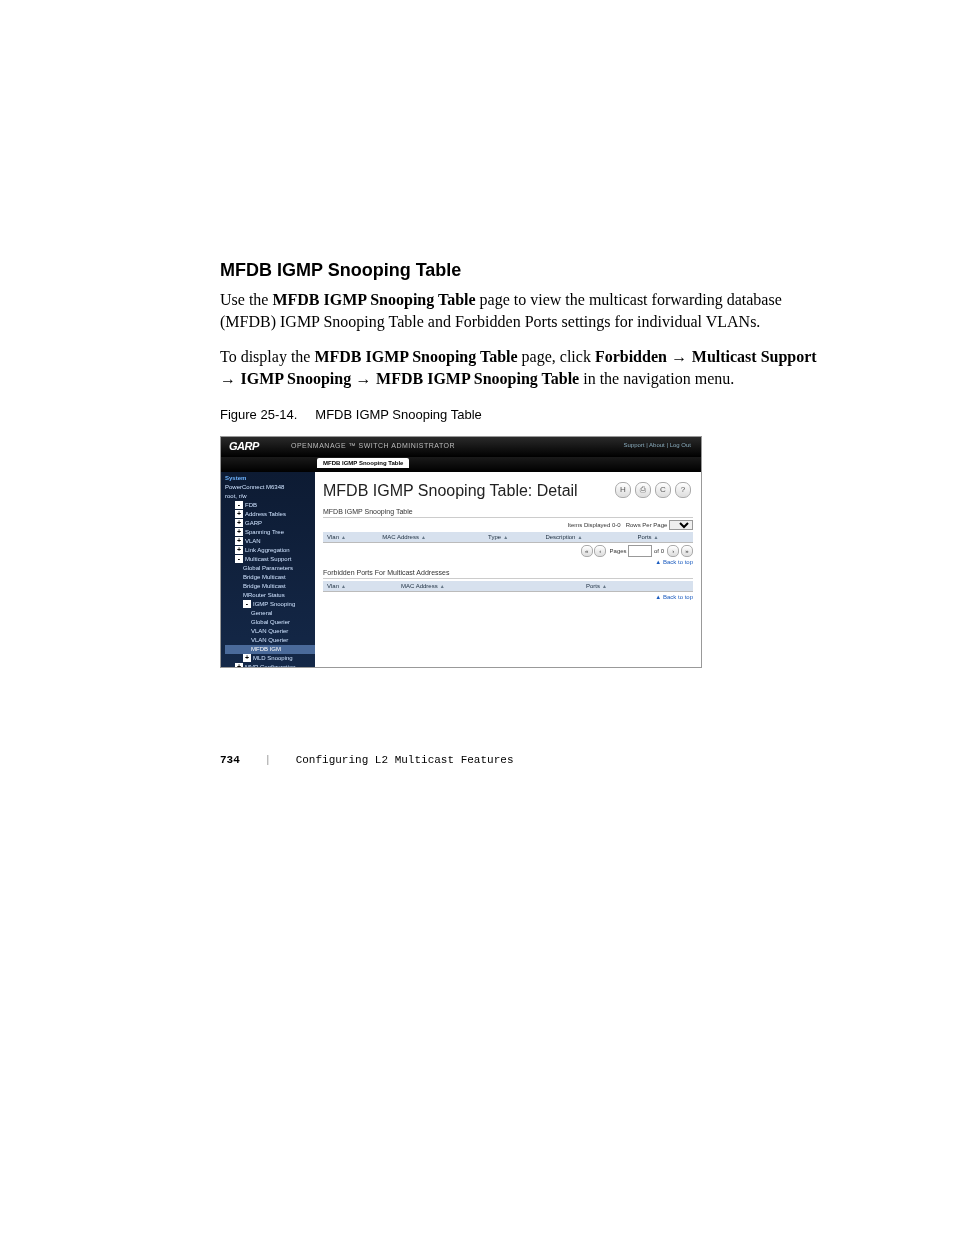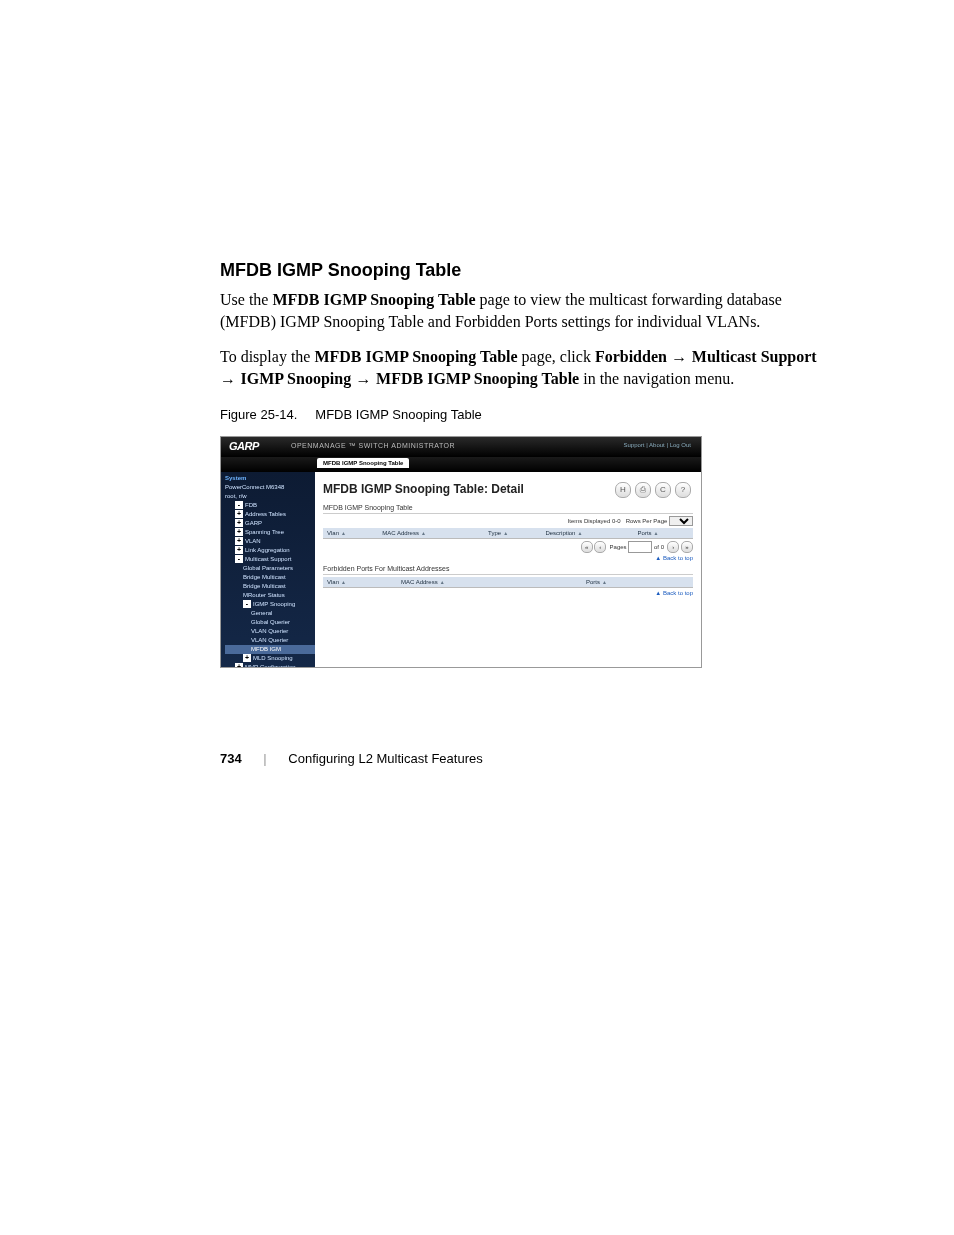--- a/index.html
+++ b/index.html
@@ -21,33 +21,33 @@
   .scr .body{display:flex;height:195px}
   .scr .nav{width:90px;background:linear-gradient(#0d1b33,#142848);color:#cfe3ff;padding:2px 0 0 4px;font-size:6px;line-height:1.5;overflow:hidden;position:relative}
   .scr .nav .sys{color:#6fb4ff;font-weight:bold}
   .scr .nav .item{white-space:nowrap;overflow:hidden;text-overflow:clip}
   .scr .nav .sub{padding-left:10px}
   .scr .nav .sub2{padding-left:18px}
   .scr .nav .sub3{padding-left:26px}
   .scr .nav .exp{display:inline-block;width:8px;height:8px;background:#fff;color:#000;font-size:7px;line-height:8px;text-align:center;margin-right:2px;font-weight:bold}
   .scr .nav .sel{background:#4a6a9a;color:#fff}
   .scr .content{flex:1;background:#fff;padding:6px 8px;position:relative}
-  .scr .content h3{font-size:12px;font-weight:bold;font-family:Arial;margin:4px 0 8px 0;color:#222}
+  .scr .content h3{font-size:16px;font-weight:normal;font-family:Arial;margin:4px 0 8px 0;color:#222}
   .scr .content .icons{position:absolute;right:10px;top:10px;display:flex;gap:4px}
   .scr .content .icons span{display:inline-block;width:14px;height:14px;border:1px solid #aaa;border-radius:7px;background:linear-gradient(#fff,#ddd);font-size:8px;line-height:14px;text-align:center;color:#555}
   .scr .content .sectlabel{font-size:7px;color:#333;border-bottom:1px solid #ccc;padding-bottom:2px;margin:4px 0 2px 0}
   .scr .content .meta{text-align:right;font-size:6px;color:#333;margin-bottom:2px}
   .scr .content .meta select{font-size:6px;width:24px;height:10px;border:1px solid #999}
   .scr .content table{width:100%;border-collapse:collapse;font-size:6px}
   .scr .content th{background:#d7e1ee;color:#234;padding:2px 4px;text-align:left;border-bottom:1px solid #bbb;font-weight:normal}
   .scr .content th .sort{color:#678;font-size:5px;margin-left:2px}
   .scr .content .pager{text-align:right;font-size:6px;color:#333;margin:2px 0}
   .scr .content .pager .pbtn{display:inline-block;width:10px;height:10px;border:1px solid #aaa;border-radius:5px;background:linear-gradient(#fff,#ddd);line-height:10px;text-align:center;font-size:6px}
   .scr .content .backtop{text-align:right;font-size:6px;color:#1a5bbf;margin:2px 0}
-  .footer{position:absolute;left:220px;bottom:200px;font-family:Liberation Sans, sans-serif;font-size:13px;color:#000}
+  .footer{position:absolute;left:220px;bottom:200px;font-family:Liberation Mono, monospace;font-size:11px;color:#000}
   .footer .pnum{font-weight:bold;margin-right:18px}
   .footer .sep{color:#999;margin-right:18px}
 </style>
 </head>
 <body>
 
 <div class="page">
 
   <h2 class="section-heading">MFDB IGMP Snooping Table</h2>
 

